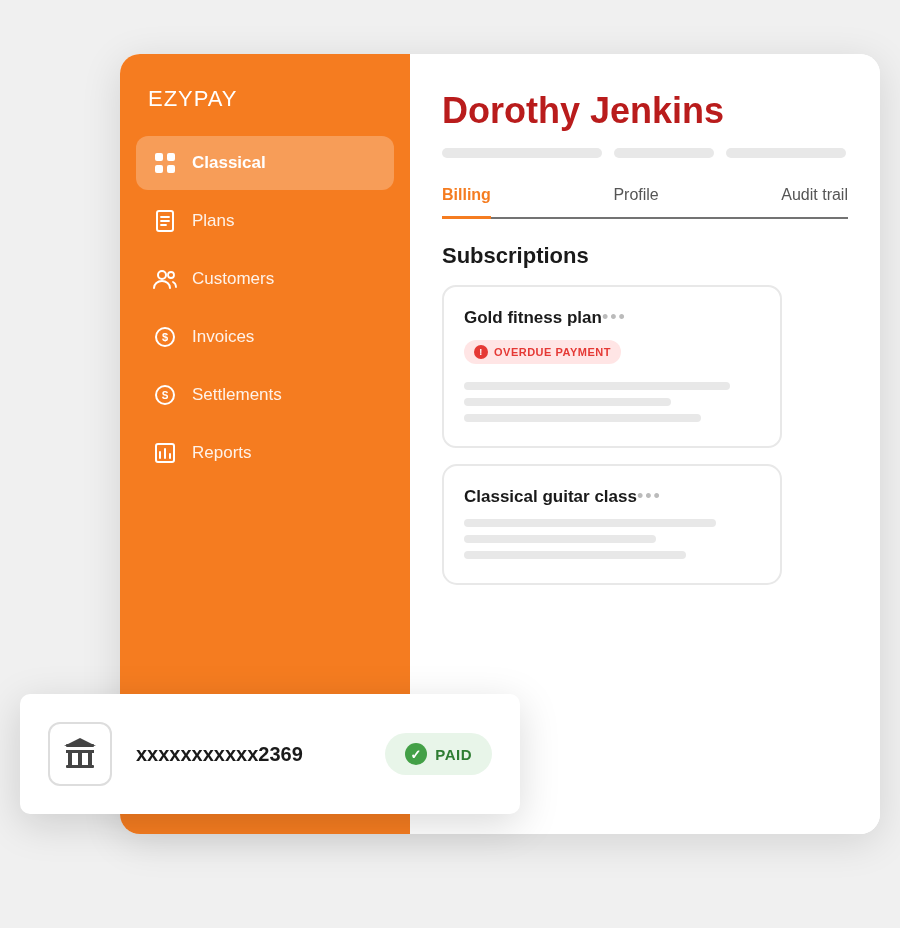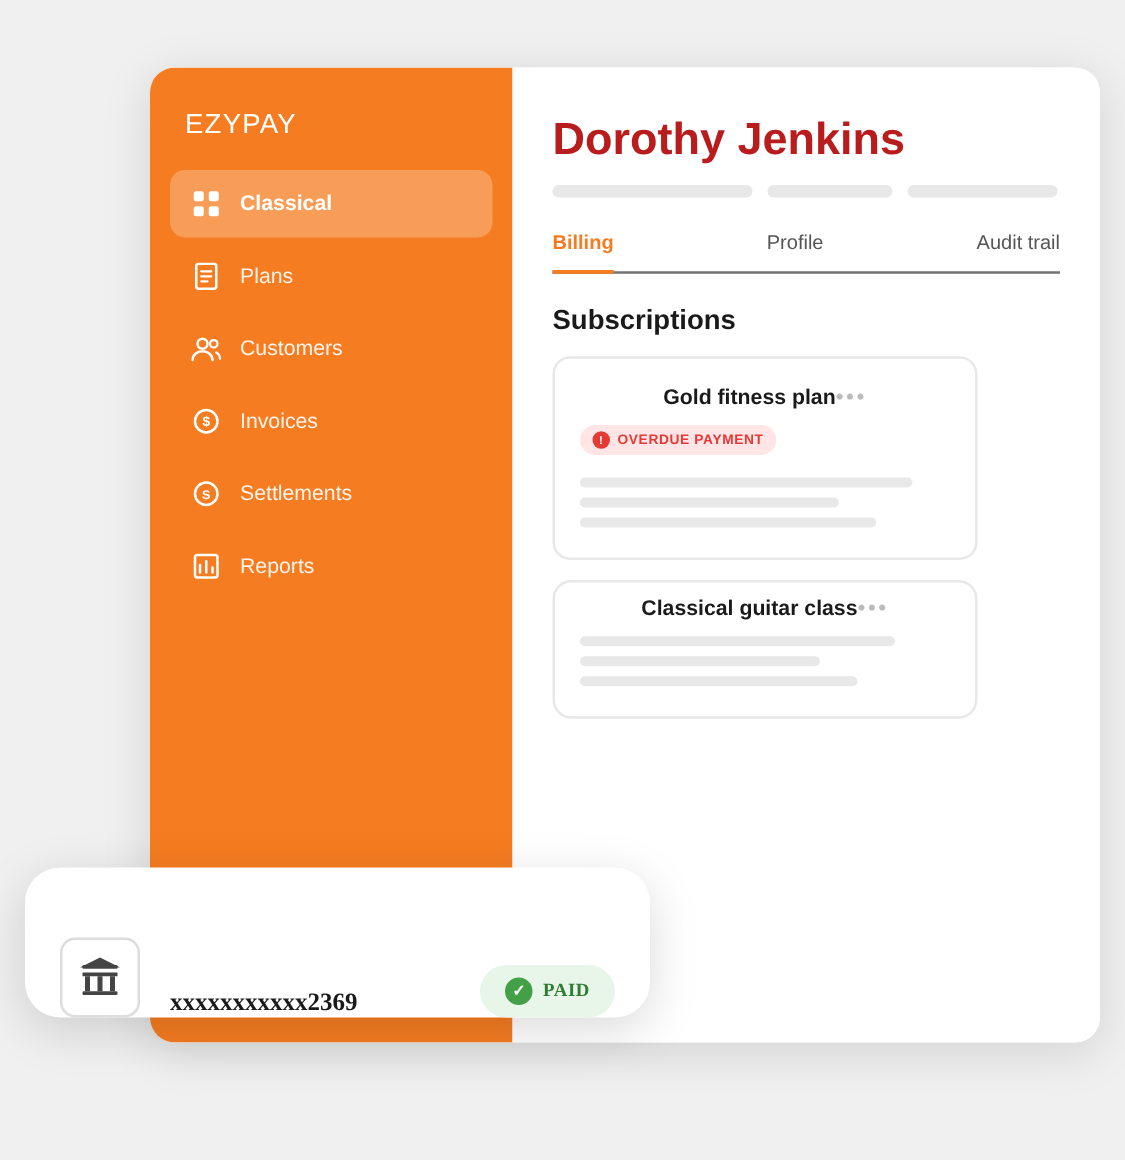--- a/index.html
+++ b/index.html
@@ -155,21 +155,21 @@
       border: 2px solid #e8e8e8;
       border-radius: 14px;
       padding: 20px 20px 16px 20px;
       margin-bottom: 16px;
       width: 340px;
     }
 
     .card-header {
       display: flex;
       align-items: center;
-      justify-content: center;
+      justify-content: flex-start;
       margin-bottom: 12px;
     }
 
     .card-name {
       font-size: 17px;
       font-weight: 700;
       color: #1a1a1a;
     }
 
     .three-dots {
@@ -218,28 +218,27 @@
     }
 
     
     .payment-popup {
       position: absolute;
       bottom: 80px;
       left: 0px;
       width: 500px;
       height: 120px;
       background: #fff;
-      border-radius: 28px;
+      border-radius: 10px;
       box-shadow: 0 10px 40px rgba(0,0,0,0.15);
       display: flex;
-      align-items: flex-end;
+      align-items: center;
       padding: 0 28px;
       gap: 24px;
       z-index: 10;
-      font-family: Liberation Serif, serif;
     }
 
     .bank-icon-box {
       width: 64px;
       height: 64px;
       border: 2px solid #ddd;
       border-radius: 12px;
       display: flex;
       align-items: center;
       justify-content: center;
@@ -275,21 +274,21 @@
       align-items: center;
       justify-content: center;
       color: white;
       font-size: 13px;
     }
 
     
     .subscription-card-2 {
       border: 2px solid #e8e8e8;
       border-radius: 15px;
-      padding: 10px 20px 16px 20px;
+      padding: 20px 20px 16px 20px;
       width: 340px;
     }
   </style>
 </head>
 <body>
 
 <div class="scene">
 
   <div class="main-card">
 

